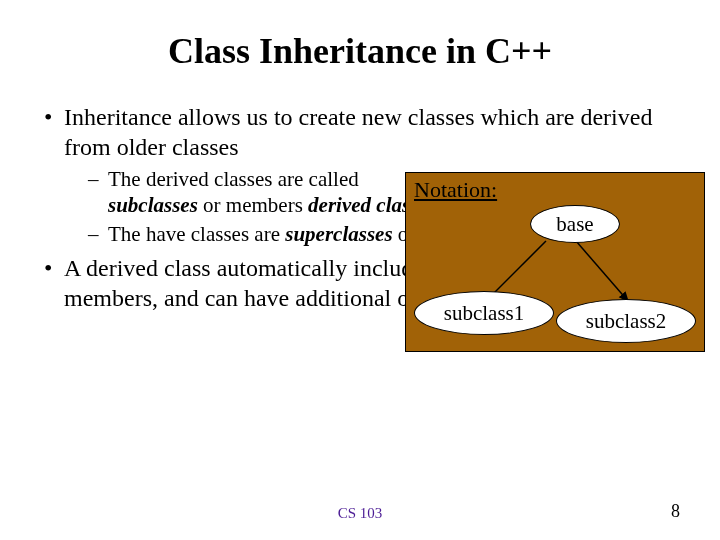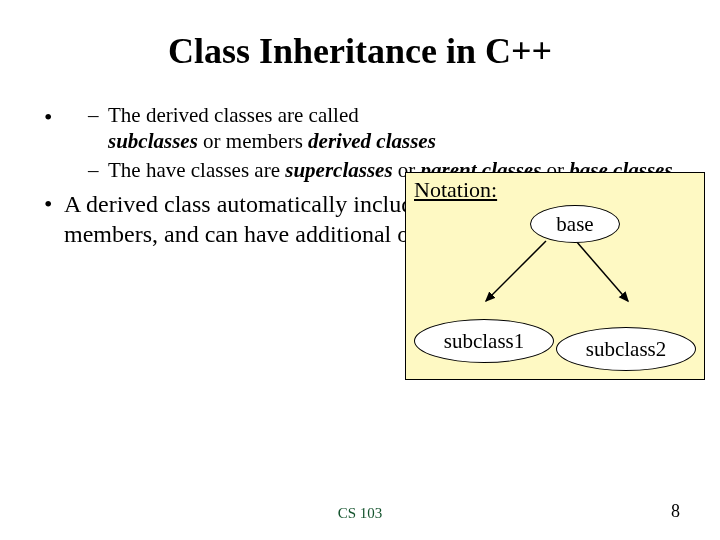--- a/index.html
+++ b/index.html
@@ -62,23 +62,23 @@
   }
   .sub-wrap {
     max-width: 340px;
   }
   .em { font-style: italic; font-weight: bold; }
   .diagram-box {
     position: absolute;
     top: 172px;
     left: 405px;
     width: 300px;
-    height: 208px;
+    height: 180px;
     border: 1.5px solid #000;
-    background: #fef9c3;
+    background: #a16207;
   }
   .notation-label {
     position: absolute;
     top: 4px;
     left: 8px;
     font-size: 22px;
     text-decoration: underline;
   }
   .oval {
     position: absolute;
@@ -113,39 +113,40 @@
     top: 0;
     left: 0;
   }
   .footer-center {
     position: absolute;
     bottom: 18px;
     left: 0;
     right: 0;
     text-align: center;
     font-size: 15px;
-    color: #14532d;
+    color: #4c1d95;
   }
   .footer-pagenum {
     position: absolute;
     bottom: 18px;
     right: 40px;
     font-size: 18px;
   }
 </style>
 </head>
 <body>
 
 <div class="slide">
 
   <h1>Class Inheritance in C++</h1>
 
   <div class="content">
     <ul class="bullets">
       <li>
+        <span>Inheritance allows us to create new classes which are derived from older classes</span>
         <ul class="sub">
           <li>
             <div class="sub-wrap">
               <span>The derived classes are called </span><span class="em">subclasses</span><span> or members </span><span class="em">derived classes</span>
             </div>
           </li>
           <li>
             <span>The have classes are </span><span class="em">superclasses</span><span> or </span><span class="em">parent classes</span><span> or </span><span class="em">base classes</span>
           </li>
         </ul>

